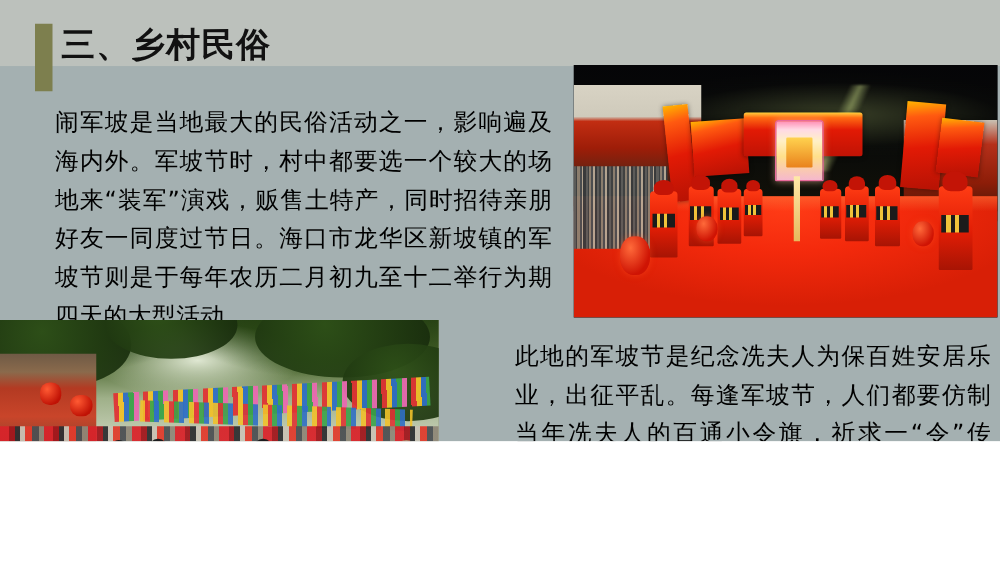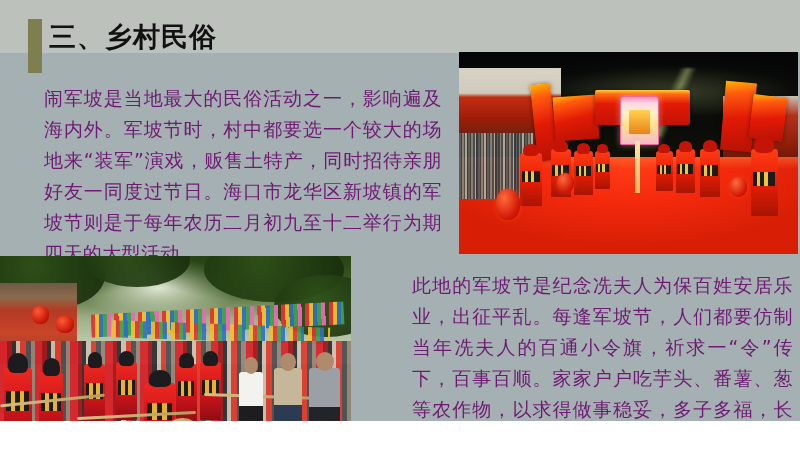--- a/index.html
+++ b/index.html
@@ -7,21 +7,21 @@
     padding: 0;
     background: #ffffff;
   }
   body {
     font-family: "DejaVu Sans", "Liberation Sans", sans-serif;
   }
 
   #slide {
     position: relative;
     width: 800px;
-    height: 421px;
+    height: 353px;
     overflow: hidden;
     background: #a4b0b1;
   }
 
   
   .band-top {
     position: absolute;
     left: 0; top: 0;
     width: 800px; height: 53px;
     background: #bcc1bc;
@@ -47,21 +47,21 @@
     font-weight: bold;
     color: #111111;
     letter-spacing: 1px;
     line-height: 34px;
     white-space: nowrap;
   }
 
   
   .para {
     position: absolute;
-    color: #701a75;
+    color: #000000;
     font-size: 19px;
     line-height: 31px;
     text-align: justify;
     text-justify: inter-character;
     letter-spacing: 0.4px;
   }
   .para-top-left {
     left: 44px; top: 83px;
     width: 398px;
   }

